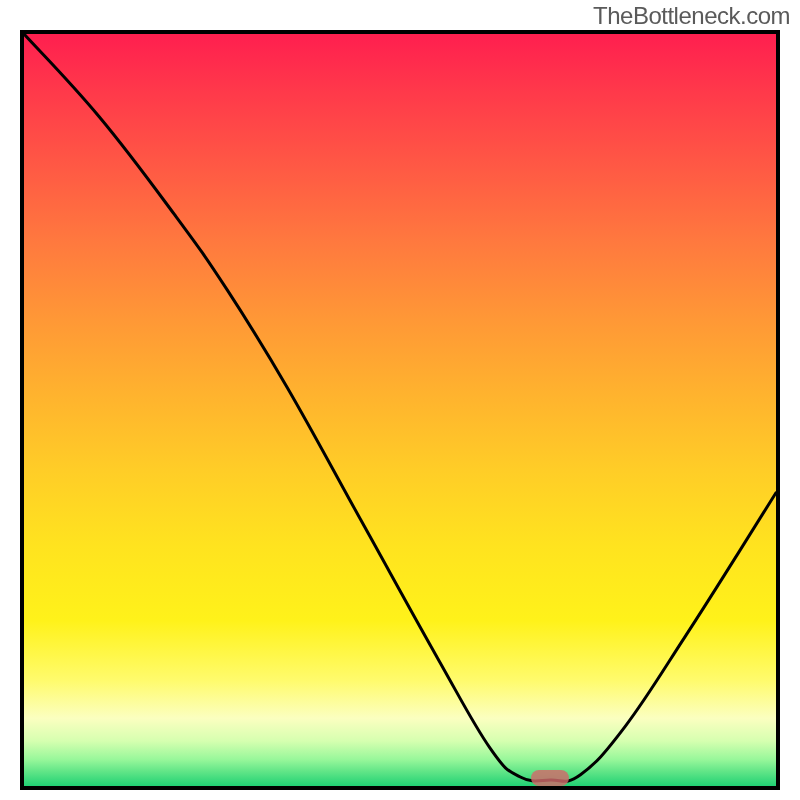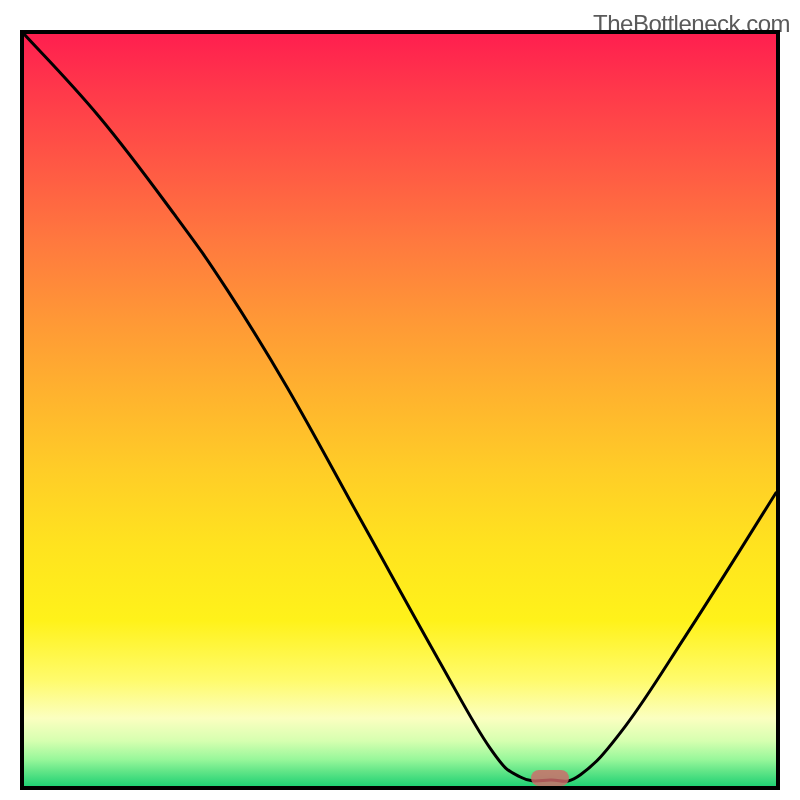--- a/index.html
+++ b/index.html
@@ -11,21 +11,21 @@
     background: #fff;
     font-family: Arial, Helvetica, sans-serif;
   }
   .container {
     position: relative;
     width: 800px;
     height: 800px;
   }
   .watermark {
     position: absolute;
-    top: 10px;
+    top: 2px;
     right: 10px;
     font-size: 24px;
     font-weight: 500;
     color: #5a5a5a;
     letter-spacing: -0.5px;
   }
   .plot-frame {
     position: absolute;
     left: 20px;
     top: 30px;

